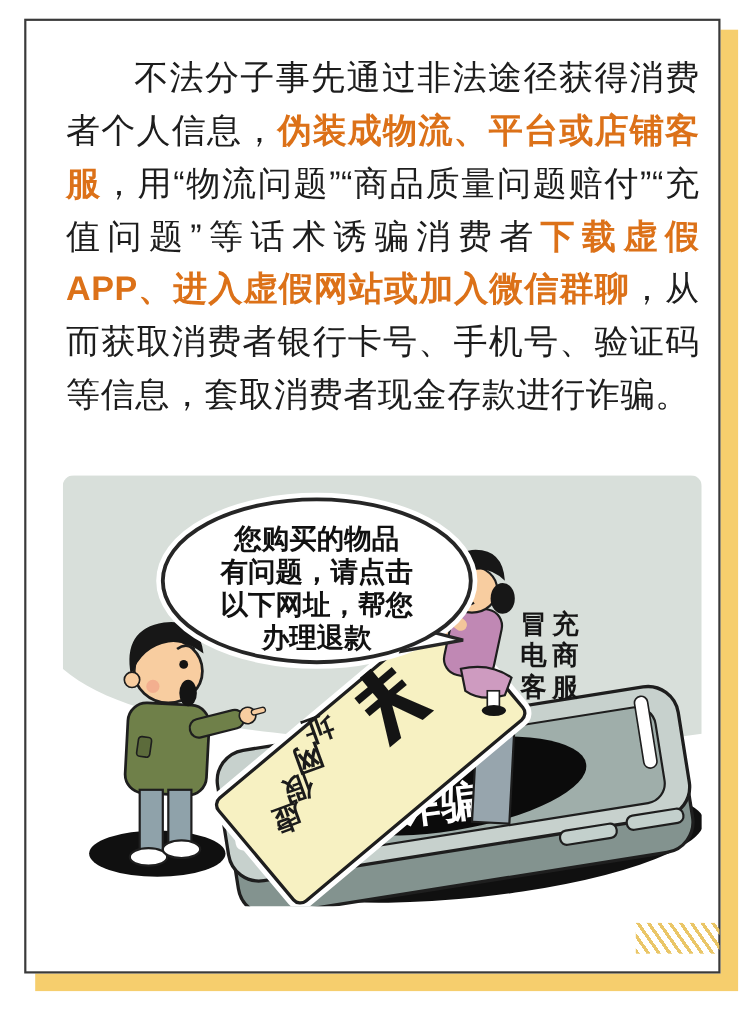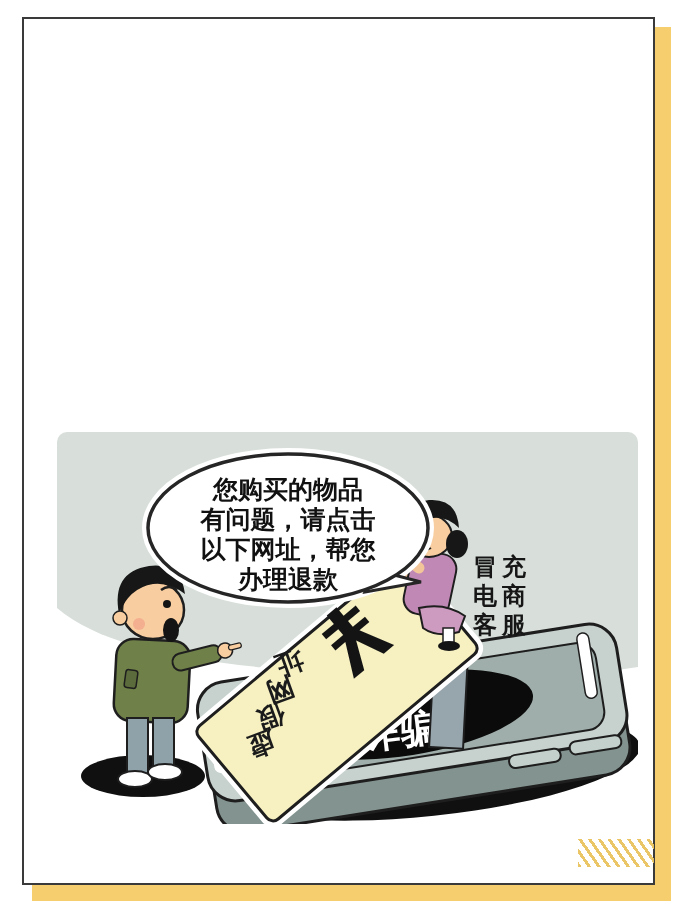--- a/index.html
+++ b/index.html
@@ -42,20 +42,21 @@
   .card-char { font-size:27px; font-weight:bold; fill:#1b1b1b; }
 </style>
 </head>
 <body>
 
 <div class="page">
   <div class="card-shadow"></div>
 
   <div class="content-card">
 
+    <p class="paragraph"><span>不法分子事先通过非法途径获得消费者个人信息，</span><span class="em">伪装成物流、平台或店铺客服</span><span>，用“物流问题”“商品质量问题赔付”“充值问题”等话术诱骗消费者</span><span class="em">下载虚假APP、进入虚假网站或加入微信群聊</span><span>，从而获取消费者银行卡号、手机号、验证码等信息，套取消费者现金存款进行诈骗。</span></p>
 
     <div class="illustration">
       <svg viewBox="0 0 581 392">
 
         <path d="M0,0 H581 V235 C470,252 330,248 210,236 C110,226 40,210 0,176 Z" fill="#D8DFDA"></path>
 
         <ellipse cx="86" cy="344" rx="62" ry="21" fill="#101010"></ellipse>
         <ellipse cx="372" cy="336" rx="212" ry="48" fill="#101010" transform="rotate(-6 372 336)"></ellipse>
 
         <g transform="rotate(-9 360 298)">

